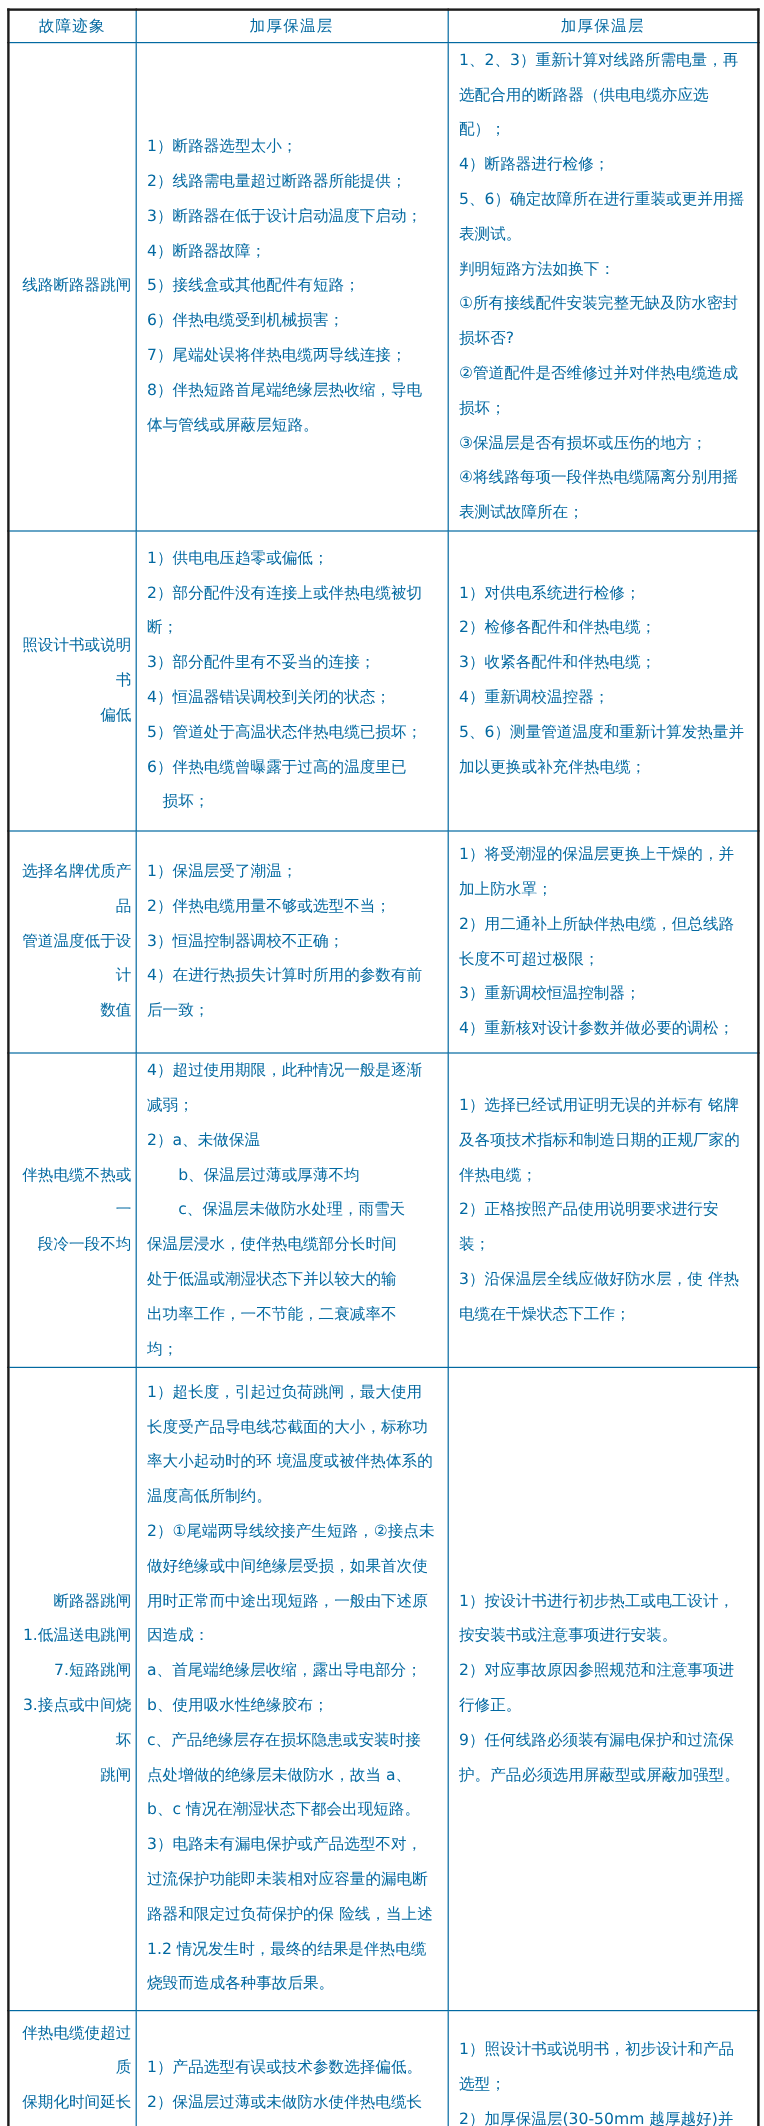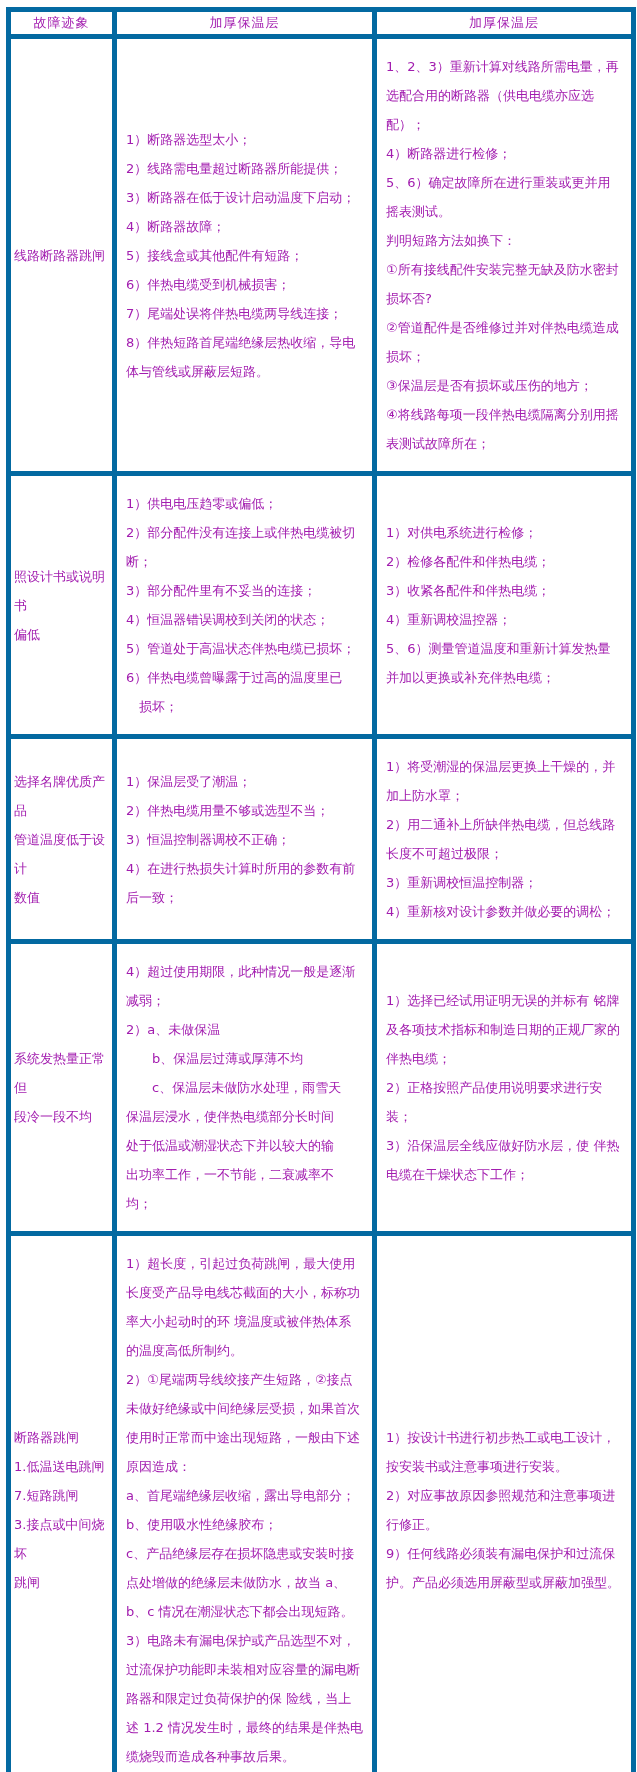--- a/index.html
+++ b/index.html
@@ -17,47 +17,47 @@
   }
   table.fault-table {
     width: 625px;
     border-collapse: collapse;
     table-layout: fixed;
     border: 2px solid #1b1b1b;
     background: #ffffff;
   }
   table.fault-table th,
   table.fault-table td {
-    border: 5px solid #0369a1;
+    border: 1px solid #0369a1;
     font-size: 13px;
-    color: #a21caf;
+    color: #0369a1;
     box-sizing: border-box;
     overflow: hidden;
   }
   th.hdr {
     height: 27px;
     font-weight: normal;
     text-align: center;
     vertical-align: middle;
     padding: 2px 4px;
     letter-spacing: 1px;
   }
   td.sym {
-    text-align: left;
+    text-align: right;
     vertical-align: middle;
     white-space: pre-line;
     line-height: 29px;
     padding: 4px 3px;
   }
   td.txt {
     text-align: left;
     vertical-align: middle;
     white-space: pre-line;
     line-height: 29px;
-    padding: 13px 9px;
+    padding: 0 9px;
   }
   tr.r1 { height: 348px; }
   tr.r2 { height: 250px; }
   tr.r3 { height: 185px; }
   tr.r4 { height: 254px; }
   tr.r5 { height: 536px; }
   tr.r6 { height: 155px; }
 </style>
 </head>
 <body>
@@ -118,21 +118,21 @@
         <td class="txt">1）保温层受了潮温；
 2）伴热电缆用量不够或选型不当；
 3）恒温控制器调校不正确；
 4）在进行热损失计算时所用的参数有前后一致；</td>
         <td class="txt">1）将受潮湿的保温层更换上干燥的，并加上防水罩；
 2）用二通补上所缺伴热电缆，但总线路长度不可超过极限；
 3）重新调校恒温控制器；
 4）重新核对设计参数并做必要的调松；</td>
       </tr>
       <tr class="r4">
-        <td class="sym">系统发热量正常但
+        <td class="sym">伴热电缆不热或一
 段冷一段不均</td>
         <td class="txt">4）超过使用期限，此种情况一般是逐渐减弱；
 2）a、未做保温
 　　b、保温层过薄或厚薄不均
 　　c、保温层未做防水处理，雨雪天
 保温层浸水，使伴热电缆部分长时间
 处于低温或潮湿状态下并以较大的输
 出功率工作，一不节能，二衰减率不
 均；</td>
         <td class="txt">1）选择已经试用证明无误的并标有 铭牌及各项技术指标和制造日期的正规厂家的伴热电缆；

